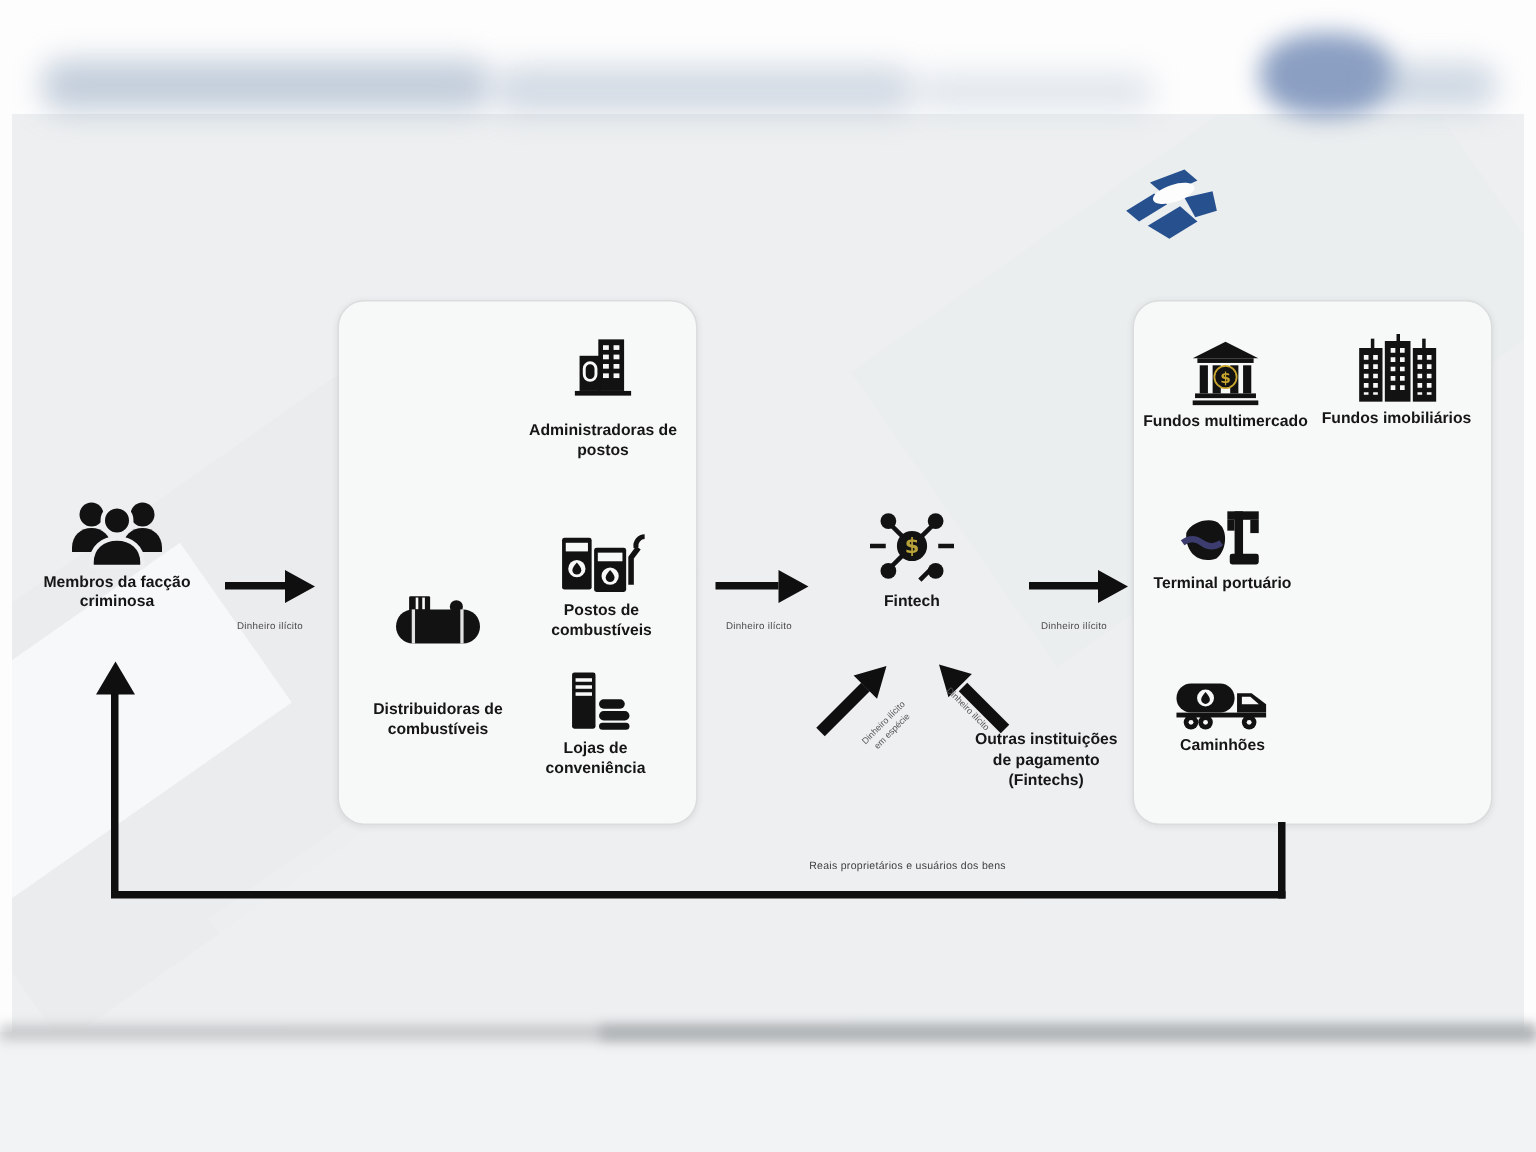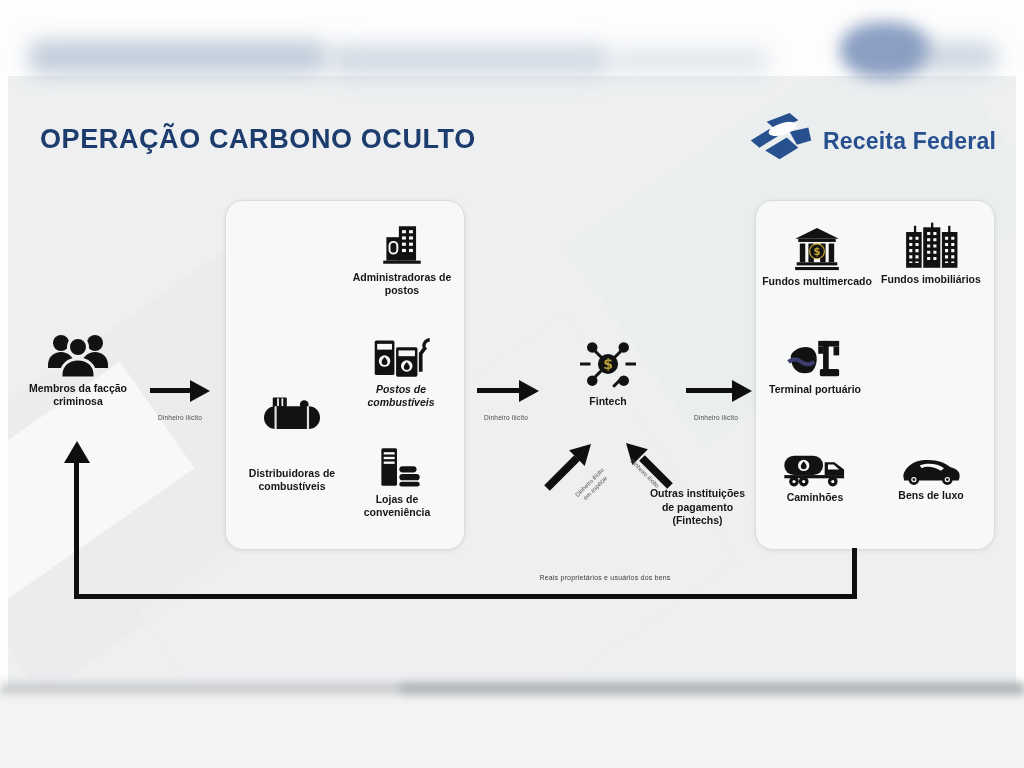--- a/index.html
+++ b/index.html
@@ -57,33 +57,31 @@
   <div class="blob" style="left:28px;top:40px;width:300px;height:34px;background:#93a7bf;opacity:.55;"></div>
   <div class="blob" style="left:330px;top:44px;width:280px;height:32px;background:#a9b9cc;opacity:.5;"></div>
   <div class="blob" style="left:610px;top:48px;width:160px;height:26px;background:#c2cdda;opacity:.45;"></div>
   <div class="blob" style="left:840px;top:22px;width:90px;height:56px;background:#3f619c;opacity:.6;border-radius:45%;filter:blur(8px);"></div>
   <div class="blob" style="left:918px;top:42px;width:80px;height:30px;background:#9fb2c8;opacity:.5;"></div>
 
   <div class="bottom-strip"></div>
   <div class="blur-band" style="left:0;top:683px;width:1024px;height:11px;background:#bfc2c4;opacity:.8;"></div>
   <div class="blur-band" style="left:400px;top:683px;width:624px;height:11px;background:#9fa3a6;opacity:.6;"></div>
 
-  <h1 class="title">OPERAÇÃO CARBONO OCULTO</h1>
 
   <div class="logo">
     <span class="ic">
       <svg width="72" height="58" viewBox="0 0 100 80" fill="#27508f" xmlns="http://www.w3.org/2000/svg">
         <path d="M30 16 L62 4 L74 14 L44 28 Z"></path>
         <path d="M8 42 L34 26 L46 36 L20 52 Z"></path>
         <path d="M28 56 L58 38 L74 52 L48 68 Z"></path>
         <path d="M62 30 L88 24 L92 42 L72 48 Z"></path>
         <ellipse cx="52" cy="26" rx="20" ry="8" fill="#fdfdfd" transform="rotate(-18 52 26)"></ellipse>
       </svg>
     </span>
-    <span class="logo-text">Receita Federal</span>
   </div>
 
   <figure class="node" style="left:20px;top:331px;width:116px;">
     <span class="ic">
       <svg width="64" height="48" viewBox="0 0 64 48" xmlns="http://www.w3.org/2000/svg" fill="#121212">
         <circle cx="15" cy="12" r="8"></circle>
           <path d="M2 34c0-8 6-13 13-13s13 5 13 13v3H2z"></path>
         <circle cx="49" cy="12" r="8"></circle>
           <path d="M36 34c0-8 6-13 13-13s13 5 13 13v3H36z"></path>
         <circle cx="32" cy="16" r="9.5" stroke="#edeff0" stroke-width="3"></circle>
@@ -91,42 +89,42 @@
       </svg>
     </span>
     <figcaption>Membros da facção criminosa</figcaption>
   </figure>
 
   <div class="arrow" style="left:150px;top:388px;width:40px;"></div>
   <div class="micro" style="left:130px;top:414px;width:100px;">Dinheiro ilícito</div>
 
   <div class="panel" style="left:225px;"></div>
 
-  <figure class="node" style="left:342px;top:222px;width:120px;">
+  <figure class="node" style="left:342px;top:222px;width:120px;gap:10px;">
     <span class="ic">
       <svg width="50" height="46" viewBox="0 0 64 56" xmlns="http://www.w3.org/2000/svg" fill="#121212">
         <rect x="28" y="4" width="22" height="44"></rect>
         <rect x="32" y="9" width="5" height="4" fill="#f7f8f8"></rect>
           <rect x="41" y="9" width="5" height="4" fill="#f7f8f8"></rect>
         <rect x="32" y="17" width="5" height="4" fill="#f7f8f8"></rect>
           <rect x="41" y="17" width="5" height="4" fill="#f7f8f8"></rect>
         <rect x="32" y="25" width="5" height="4" fill="#f7f8f8"></rect>
           <rect x="41" y="25" width="5" height="4" fill="#f7f8f8"></rect>
         <rect x="32" y="33" width="5" height="4" fill="#f7f8f8"></rect>
           <rect x="41" y="33" width="5" height="4" fill="#f7f8f8"></rect>
         <rect x="12" y="18" width="18" height="30"></rect>
         <rect x="16" y="24" width="10" height="15" rx="5" fill="none" stroke="#f7f8f8" stroke-width="2.5"></rect>
         <rect x="8" y="48" width="48" height="4"></rect>
       </svg>
     </span>
     <figcaption>Administradoras de postos</figcaption>
   </figure>
 
 
-  <figure class="node" style="left:346px;top:334px;width:110px;font-style:italic;">
+  <figure class="node" style="left:346px;top:352px;width:110px;">
     <span class="ic">
       <svg width="60" height="46" viewBox="0 0 72 56" xmlns="http://www.w3.org/2000/svg" fill="#121212">
         <rect x="4" y="8" width="24" height="42" rx="2"></rect>
         <rect x="7" y="12" width="18" height="7" fill="#f7f8f8"></rect>
         <circle cx="16" cy="33" r="7" fill="#f7f8f8"></circle>
         <path d="M16 28c2.3 2.8 3.6 4.4 3.6 6.2a3.6 3.6 0 01-7.2 0c0-1.8 1.3-3.4 3.6-6.2z"></path>
         <rect x="30" y="16" width="26" height="36" rx="2"></rect>
         <rect x="33" y="20" width="20" height="7" fill="#f7f8f8"></rect>
         <circle cx="43" cy="39" r="7" fill="#f7f8f8"></circle>
         <path d="M43 34c2.3 2.8 3.6 4.4 3.6 6.2a3.6 3.6 0 01-7.2 0c0-1.8 1.3-3.4 3.6-6.2z"></path>
@@ -271,33 +269,20 @@
           <circle cx="26" cy="44" r="6"></circle>
           <circle cx="62" cy="44" r="6"></circle>
         <circle cx="14" cy="44" r="2" fill="#f7f8f8"></circle>
           <circle cx="26" cy="44" r="2" fill="#f7f8f8"></circle>
           <circle cx="62" cy="44" r="2" fill="#f7f8f8"></circle>
       </svg>
     </span>
     <figcaption>Caminhões</figcaption>
   </figure>
 
-  <figure class="node" style="left:886px;top:452px;width:90px;">
-    <span class="ic">
-      <svg width="62" height="34" viewBox="0 0 76 40" xmlns="http://www.w3.org/2000/svg" fill="#121212">
-        <path d="M4 28 C6 18 16 10 30 9 C44 8 56 12 62 18 C70 20 74 24 73 30 L72 34 H5 Z"></path>
-        <path d="M24 16 C32 12 46 13 54 19 L50 22 C42 17 32 16 27 19 Z" fill="#f7f8f8"></path>
-        <circle cx="17" cy="33" r="6.5"></circle>
-          <circle cx="58" cy="33" r="6.5"></circle>
-        <circle cx="17" cy="33" r="2.5" fill="none" stroke="#f7f8f8" stroke-width="1.5"></circle>
-        <circle cx="58" cy="33" r="2.5" fill="none" stroke="#f7f8f8" stroke-width="1.5"></circle>
-      </svg>
-    </span>
-    <figcaption>Bens de luxo</figcaption>
-  </figure>
 
   <div class="line" style="left:852px;top:548px;width:5px;height:51px;"></div>
   <div class="line" style="left:74px;top:594px;width:783px;height:5px;"></div>
   <div class="line" style="left:74px;top:462px;width:5px;height:136px;"></div>
   <div class="up-head" style="left:64px;top:441px;"></div>
   <div class="micro" style="left:455px;top:574px;width:300px;font-size:7px;color:#3c3c3c;">Reais proprietários e usuários dos bens</div>
 
 </div>
 
 </body></html>

